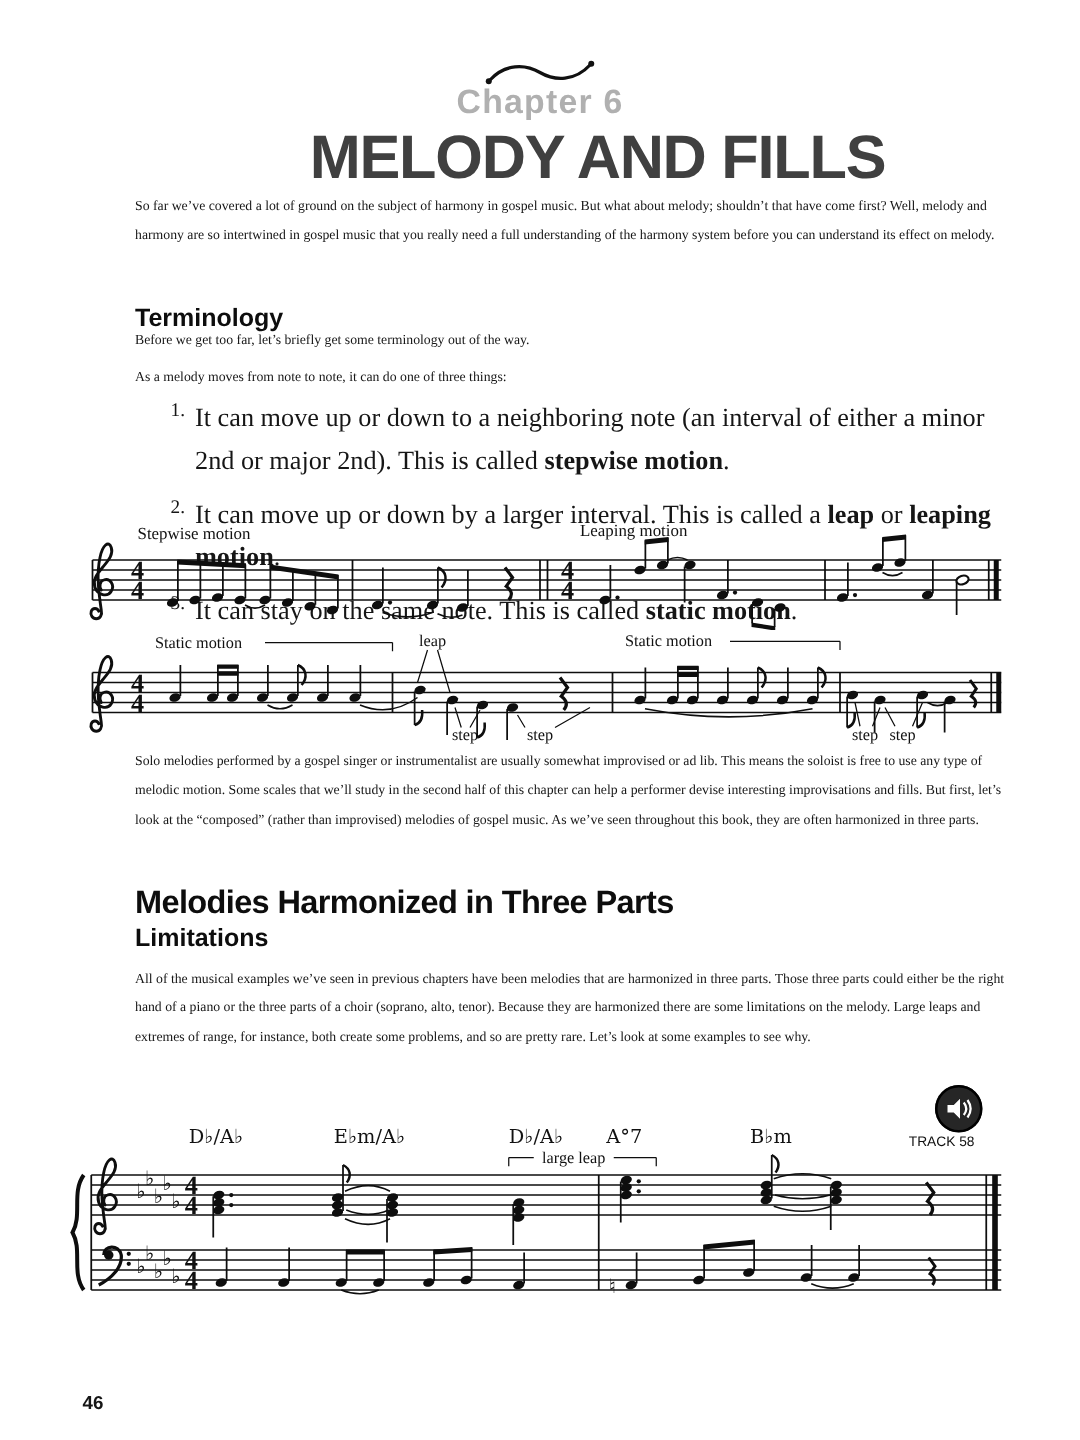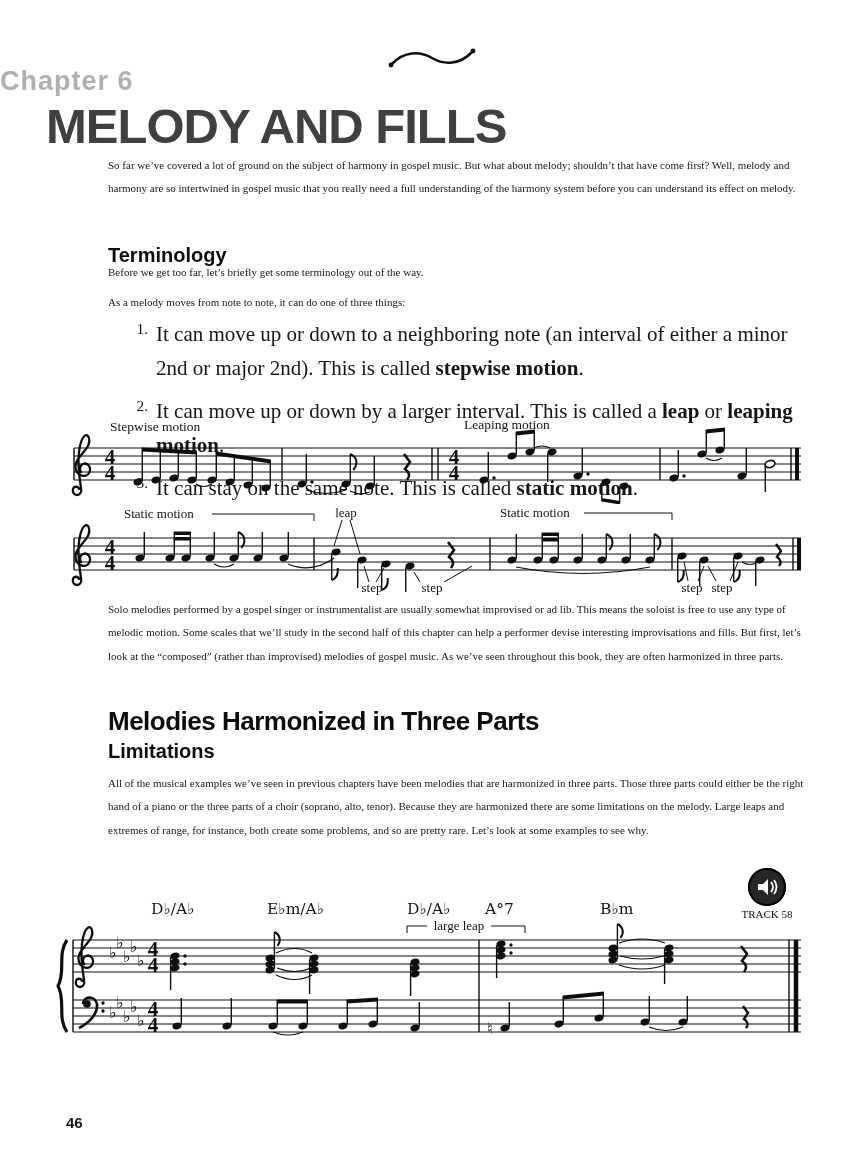--- a/index.html
+++ b/index.html
@@ -1,19 +1,19 @@
 <!DOCTYPE html>
 <html><head>
 <meta charset="utf-8">
 <style>
   html,body{margin:0;padding:0;background:#e8e8e8;}
   .page{position:relative;width:864px;height:1152px;background:#ffffff;overflow:hidden;
         font-family:"Liberation Serif", serif;color:#161616;}
   .abs{position:absolute;}
-  .center{left:0;width:864px;}
+  .center{left:0;width:864px;text-align:center;}
   .chapter{font-family:"Liberation Sans",sans-serif;font-weight:bold;font-size:27px;
            color:#b0b0b0;letter-spacing:1px;}
   .title{font-family:"Liberation Sans",sans-serif;font-weight:bold;font-size:49px;
          color:#404040;letter-spacing:-1px;margin-left:46px;}
   .para{font-size:11px;line-height:23.4px;width:700px;left:108px;}
   .h-sans{font-family:"Liberation Sans",sans-serif;font-weight:bold;color:#0d0d0d;}
   .h1b{font-size:26px;letter-spacing:-0.5px;}
   .h2b{font-size:20px;}
   .h3b{font-size:20px;}
   .list-item{display:flex;width:676px;margin-bottom:9px;}
@@ -29,21 +29,21 @@
   .stave line,.stave path{stroke:#0e0e0e;}
   .note{fill:#0e0e0e;}
   .thin{stroke:#0e0e0e;stroke-width:1.2;}
   .bar{stroke:#0e0e0e;stroke-width:1.4;}
   .stem{stroke:#0e0e0e;stroke-width:1.4;fill:none;}
   .curve{stroke:#0e0e0e;stroke-width:1.2;fill:none;}
   .annline{stroke:#0e0e0e;stroke-width:1;fill:none;}
   .clef{stroke:#0e0e0e;stroke-width:2.3;fill:none;stroke-linecap:round;}
   .track-circle{width:38px;height:38px;border-radius:50%;background:#262626;
                 display:flex;align-items:center;justify-content:center;box-shadow:inset 0 0 0 2px #000;}
-  .track-label{font-family:Liberation Serif, serif;font-size:11px;color:#111;width:80px;text-align:center;}
+  .track-label{font-family:Liberation Sans, sans-serif;font-size:11px;color:#111;width:80px;text-align:left;}
   .pagenum{font-family:"Liberation Sans",sans-serif;font-weight:bold;font-size:15px;margin-top:28px;}
 </style>
 </head>
 <body>
 
 <div class="page">
 
   <svg class="abs" style="left:387px;top:44px;" width="90" height="28" viewBox="-45 -14 90 28">
     <path d="M-40,6 C-28,-7 -12,-7 0,0 C12,7 28,7 40,-6" stroke="#111" stroke-width="2.6" fill="none" stroke-linecap="round"></path>
     <circle cx="-41" cy="7" r="2.4" fill="#111"></circle>

